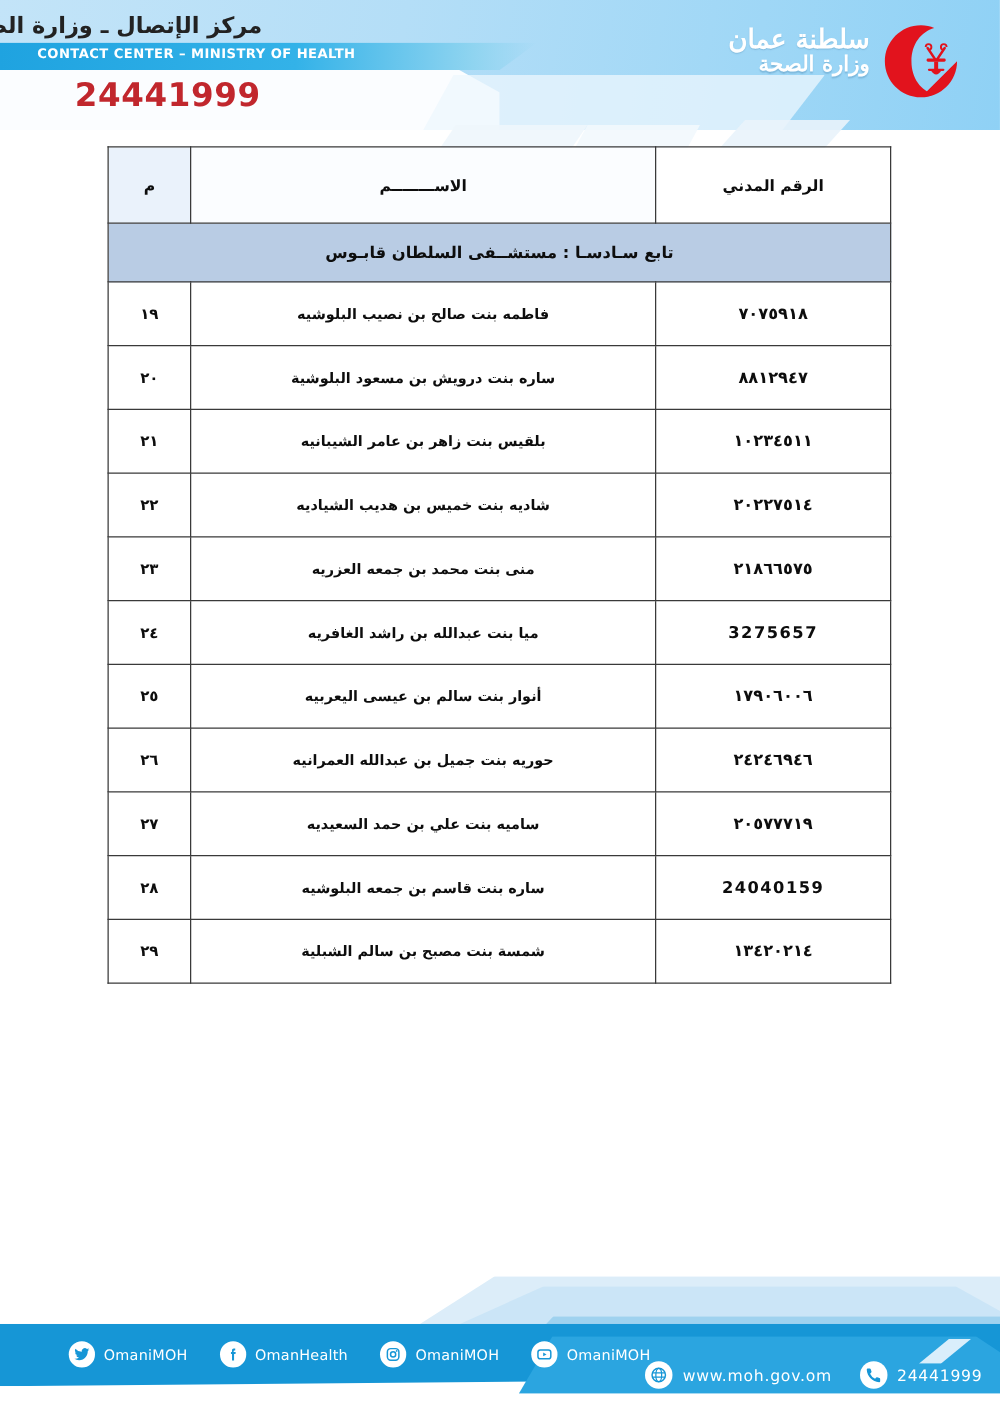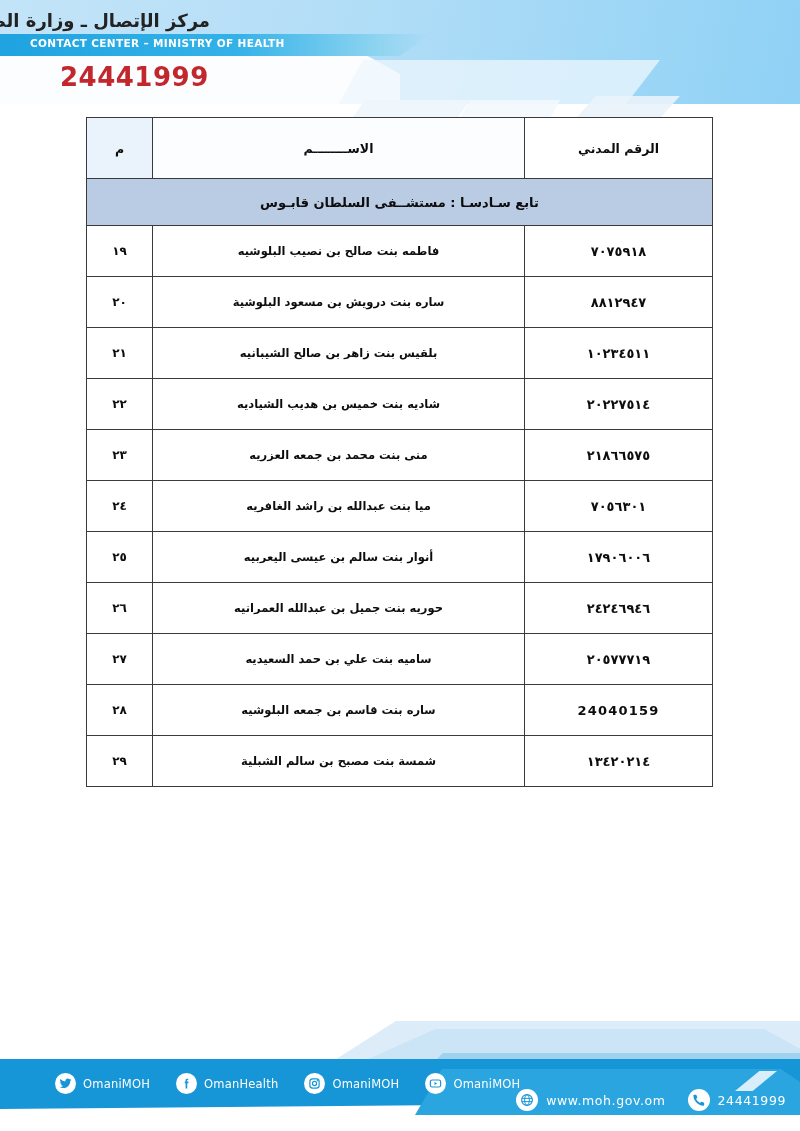--- a/index.html
+++ b/index.html
@@ -349,20 +349,39 @@
   <div class="header">
     <div class="header-sky"></div>
     <div class="header-white-wedge"></div>
     <div class="header-white-wedge2"></div>
     <div class="header-blue-band"></div>
 
     <div class="header-title-ar">مركز الإتصال ـ وزارة الصحة</div>
     <div class="header-title-en">CONTACT CENTER – MINISTRY OF HEALTH</div>
     <div class="header-phone">24441999</div>
 
+    <div class="logo-wrap">
+      <div class="logo-script">
+        <div class="l1">سلطنة عمان</div>
+        <div class="l2">وزارة الصحة</div>
+      </div>
+      <svg class="logo-crescent" viewBox="0 0 100 100">
+        <path d="M84 50c0 21-17 38-38 38C25 88 8 71 8 50S25 12 46 12c5 0 10 1 14 3-14 4-24 17-24 35s10 31 24 35c-4 2-9 3-14 3" fill="#e2131d"></path>
+        <path d="M46 12c21 0 38 17 38 38S67 88 46 88c14-5 24-20 24-38S60 17 46 12z" fill="#ffffff" opacity="0"></path>
+        <g transform="translate(62,50)">
+          <path d="M-9 -14 L-1 -2 M9 -14 L1 -2" stroke="#e2131d" stroke-width="2.6" stroke-linecap="round" fill="none"></path>
+          <path d="M-11 -15 a3 3 0 1 1 3 3" stroke="#e2131d" stroke-width="2" fill="none"></path>
+          <path d="M11 -15 a3 3 0 1 0 -3 3" stroke="#e2131d" stroke-width="2" fill="none"></path>
+          <rect x="-10" y="-3" width="20" height="3.4" rx="1.4" fill="#e2131d"></rect>
+          <rect x="-2.1" y="0.4" width="4.2" height="9" fill="#e2131d"></rect>
+          <path d="M-6 9 q6 10 12 0 z" fill="#e2131d"></path>
+          <path d="M-7.5 9 h15" stroke="#e2131d" stroke-width="2.4" stroke-linecap="round"></path>
+        </g>
+      </svg>
+    </div>
   </div>
 
   <div class="wm wm-a"></div>
   <div class="wm wm-b"></div>
   <div class="wm wm-c"></div>
 
   <div class="table-zone">
     <table class="doc">
       <colgroup>
         <col class="col-civ">
@@ -384,35 +403,35 @@
           <td class="cell-name">فاطمه بنت صالح بن نصيب البلوشيه</td>
           <td class="cell-idx">١٩</td>
         </tr>
         <tr class="data-row">
           <td class="cell-civ">٨٨١٢٩٤٧</td>
           <td class="cell-name">ساره بنت درويش بن مسعود البلوشية</td>
           <td class="cell-idx">٢٠</td>
         </tr>
         <tr class="data-row">
           <td class="cell-civ">١٠٢٣٤٥١١</td>
-          <td class="cell-name">بلقيس بنت زاهر بن صالح الشيبانيه</td>
+          <td class="cell-name">بلقيس بنت زاهر بن عامر الشيبانيه</td>
           <td class="cell-idx">٢١</td>
         </tr>
         <tr class="data-row">
           <td class="cell-civ">٢٠٢٢٧٥١٤</td>
           <td class="cell-name">شاديه بنت خميس بن هديب الشياديه</td>
           <td class="cell-idx">٢٢</td>
         </tr>
         <tr class="data-row">
           <td class="cell-civ">٢١٨٦٦٥٧٥</td>
           <td class="cell-name">منى بنت محمد بن جمعه العزريه</td>
           <td class="cell-idx">٢٣</td>
         </tr>
         <tr class="data-row">
-          <td class="cell-civ">٧٠٥٦٣٠١</td>
+          <td class="cell-civ">3275657</td>
           <td class="cell-name">ميا بنت عبدالله بن راشد الغافريه</td>
           <td class="cell-idx">٢٤</td>
         </tr>
         <tr class="data-row">
           <td class="cell-civ">١٧٩٠٦٠٠٦</td>
           <td class="cell-name">أنوار بنت سالم بن عيسى اليعربيه</td>
           <td class="cell-idx">٢٥</td>
         </tr>
         <tr class="data-row">
           <td class="cell-civ">٢٤٢٤٦٩٤٦</td>

